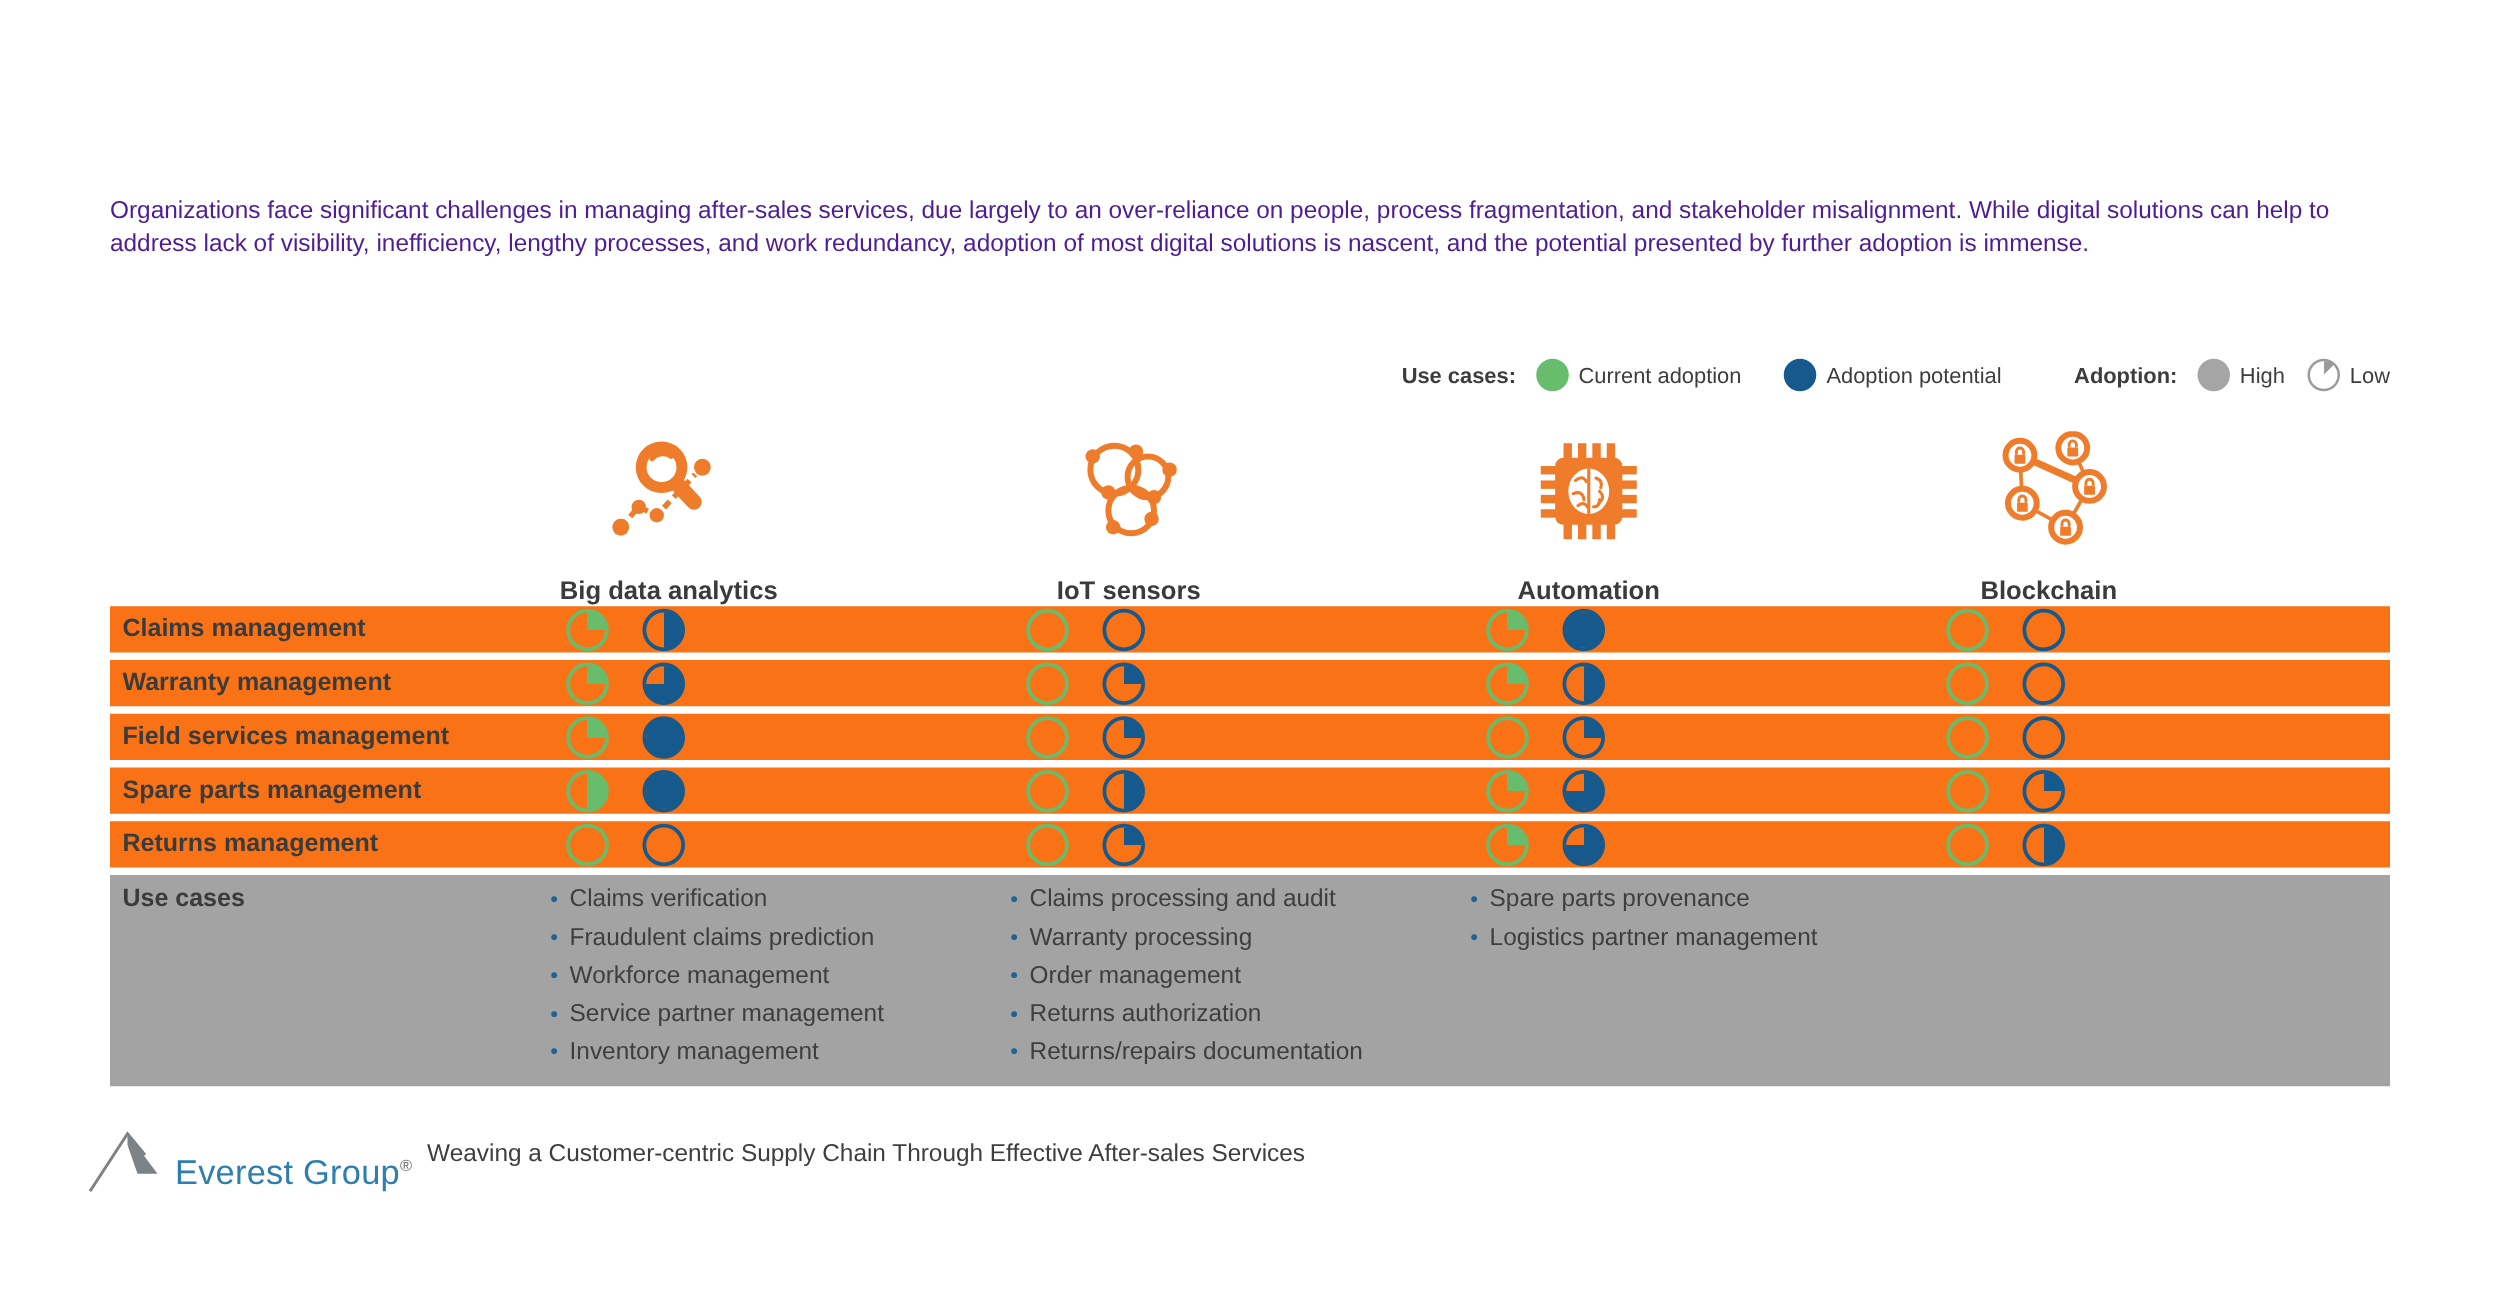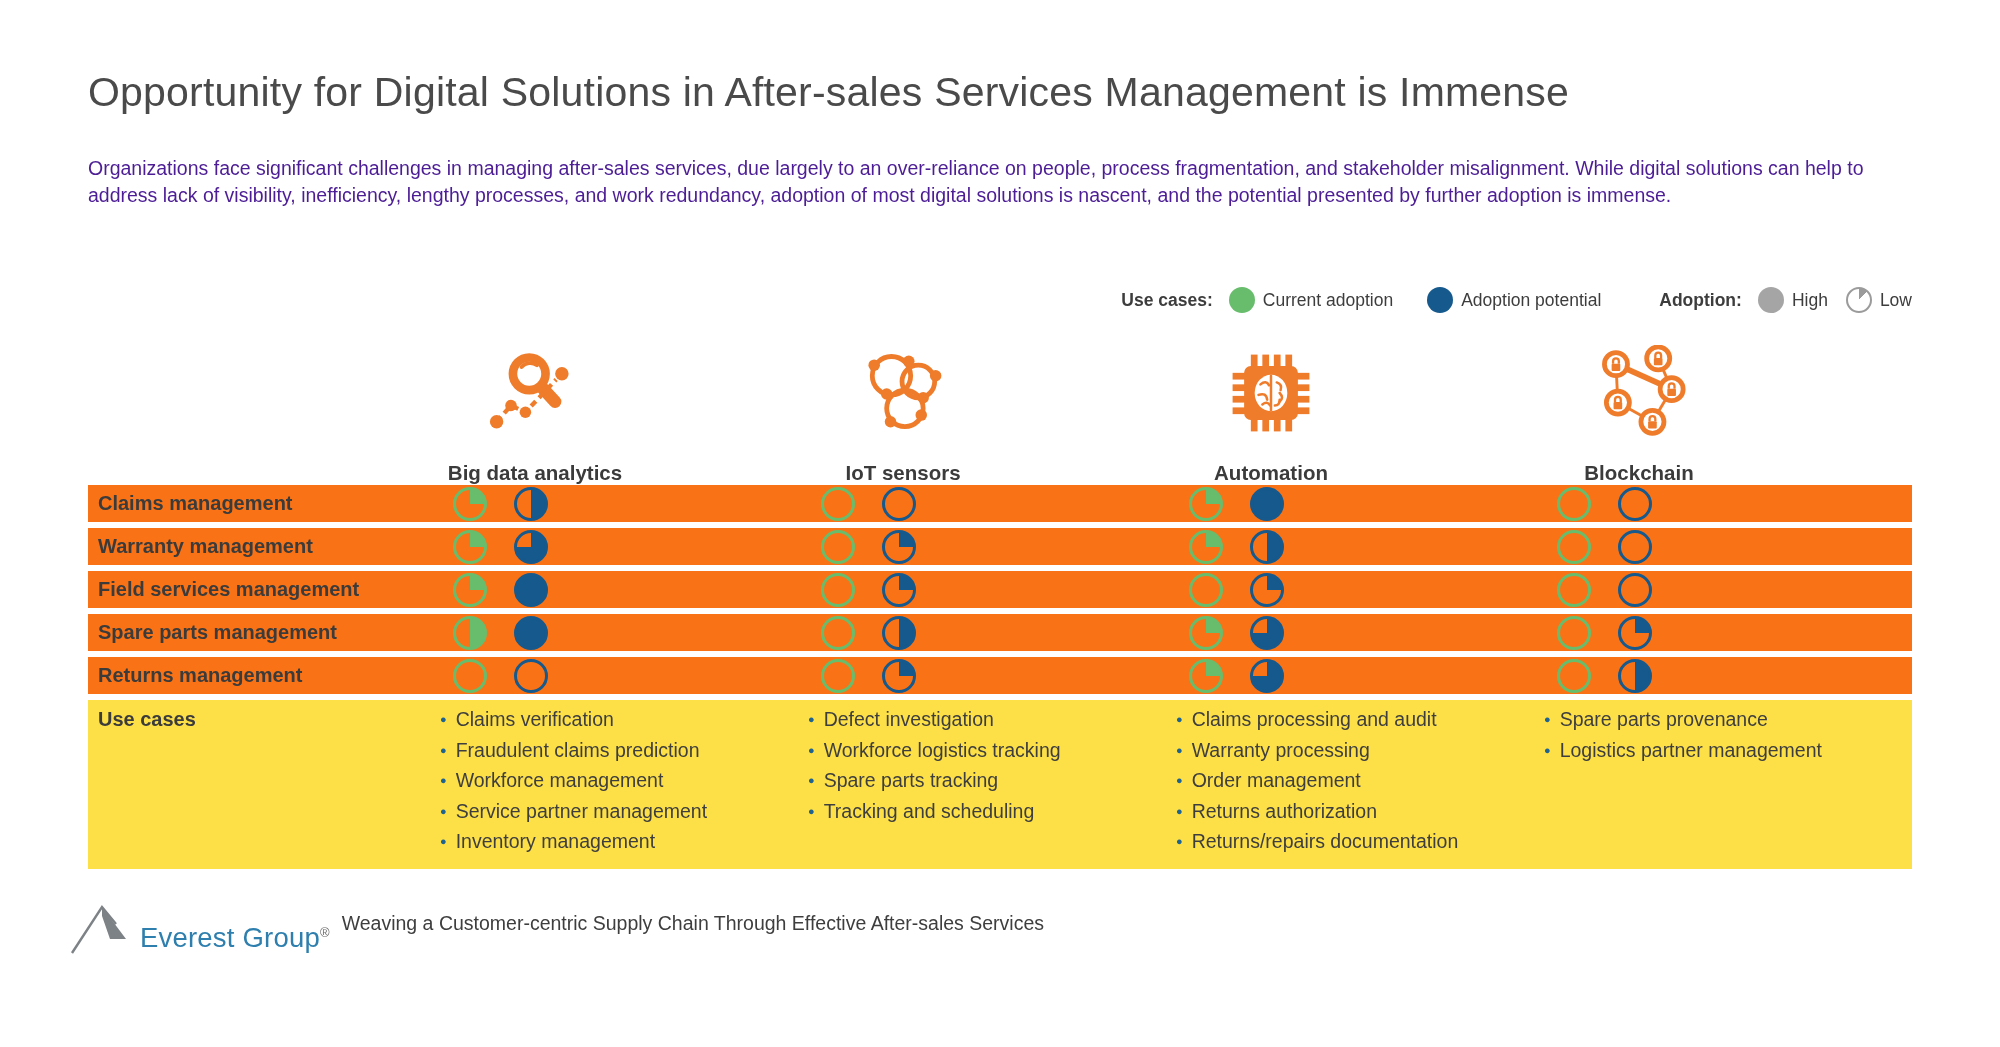--- a/index.html
+++ b/index.html
@@ -26,38 +26,37 @@
   .header-row { height:128px; margin-bottom:12px; align-items:end; }
   .col-head { display:flex; flex-direction:column; align-items:center; width:190px; }
   .col-head svg { width:96px; height:96px; display:block; }
   .col-label { font-size:20.5px; font-weight:bold; color:#3b3b3b; margin-top:20px; white-space:nowrap; }
 
   .t-row { background:#f97316; height:37px; margin-bottom:6px; align-items:center; }
   .row-label { font-size:20px; font-weight:bold; color:#3b3b3b; padding-left:10px; white-space:nowrap; }
   .cell { display:flex; align-items:center; gap:27px; padding-left:13px; }
   .pie { width:34px; height:34px; border-radius:50%; border:3px solid var(--c); background:conic-gradient(var(--c) calc(var(--p)*1%), transparent 0); }
 
-  .uc-row { background:#fde047; min-height:146px; align-items:start; margin-bottom:6px; }
+  .uc-row { background:#a3a3a3; min-height:146px; align-items:start; margin-bottom:6px; }
   .uc-label { font-size:20px; font-weight:bold; color:#3b3b3b; padding:8px 0 0 10px; }
   .uc-list { list-style:none; padding:6px 10px 10px 0; }
   .uc-list li { font-size:19.5px; line-height:27.5px; color:#3e3e3e; white-space:nowrap; }
   .uc-list li::before { content:"\25CF"; color:#1f6391; font-size:11px; margin-right:9px; position:relative; top:-3px; }
 
   .footer { position:absolute; left:70px; top:903px; display:flex; align-items:flex-end; }
   .footer svg.mountain { width:64px; height:52px; margin-right:6px; }
   .brand { font-size:27.5px; color:#2e7fae; letter-spacing:0.2px; line-height:1; margin-bottom:4px; }
   .brand sup { font-size:13px; color:#6a6a6a; }
   .tagline { font-size:19.5px; color:#3e3e3e; margin-left:12px; margin-bottom:20px; }
 </style>
 </head>
 <body>
 
 <div class="canvas">
 
-  <h1 class="title">Opportunity for Digital Solutions in After-sales Services Management is Immense</h1>
   <p class="intro">Organizations face significant challenges in managing after-sales services, due largely to an over-reliance on people, process fragmentation, and stakeholder misalignment. While digital solutions can help to address lack of visibility, inefficiency, lengthy processes, and work redundancy, adoption of most digital solutions is nascent, and the potential presented by further adoption is immense.</p>
 
   <div class="legend">
     <span class="lg-bold">Use cases:</span>
     <span class="lg-pie green"></span>
     <span class="lg-txt">Current adoption</span>
     <span class="lg-pie blue"></span>
     <span class="lg-txt">Adoption potential</span>
     <span class="lg-bold lg-adoption">Adoption:</span>
     <span class="lg-pie gray-full"></span>
@@ -266,26 +265,20 @@
       <div class="uc-label">Use cases</div>
 
     <ul class="uc-list">
           <li>Claims verification</li>
           <li>Fraudulent claims prediction</li>
           <li>Workforce management</li>
           <li>Service partner management</li>
           <li>Inventory management</li>
         </ul>
         <ul class="uc-list">
-          <li>Defect investigation</li>
-          <li>Workforce logistics tracking</li>
-          <li>Spare parts tracking</li>
-          <li>Tracking and scheduling</li>
-        </ul>
-        <ul class="uc-list">
           <li>Claims processing and audit</li>
           <li>Warranty processing</li>
           <li>Order management</li>
           <li>Returns authorization</li>
           <li>Returns/repairs documentation</li>
         </ul>
         <ul class="uc-list">
           <li>Spare parts provenance</li>
           <li>Logistics partner management</li>
         </ul>

